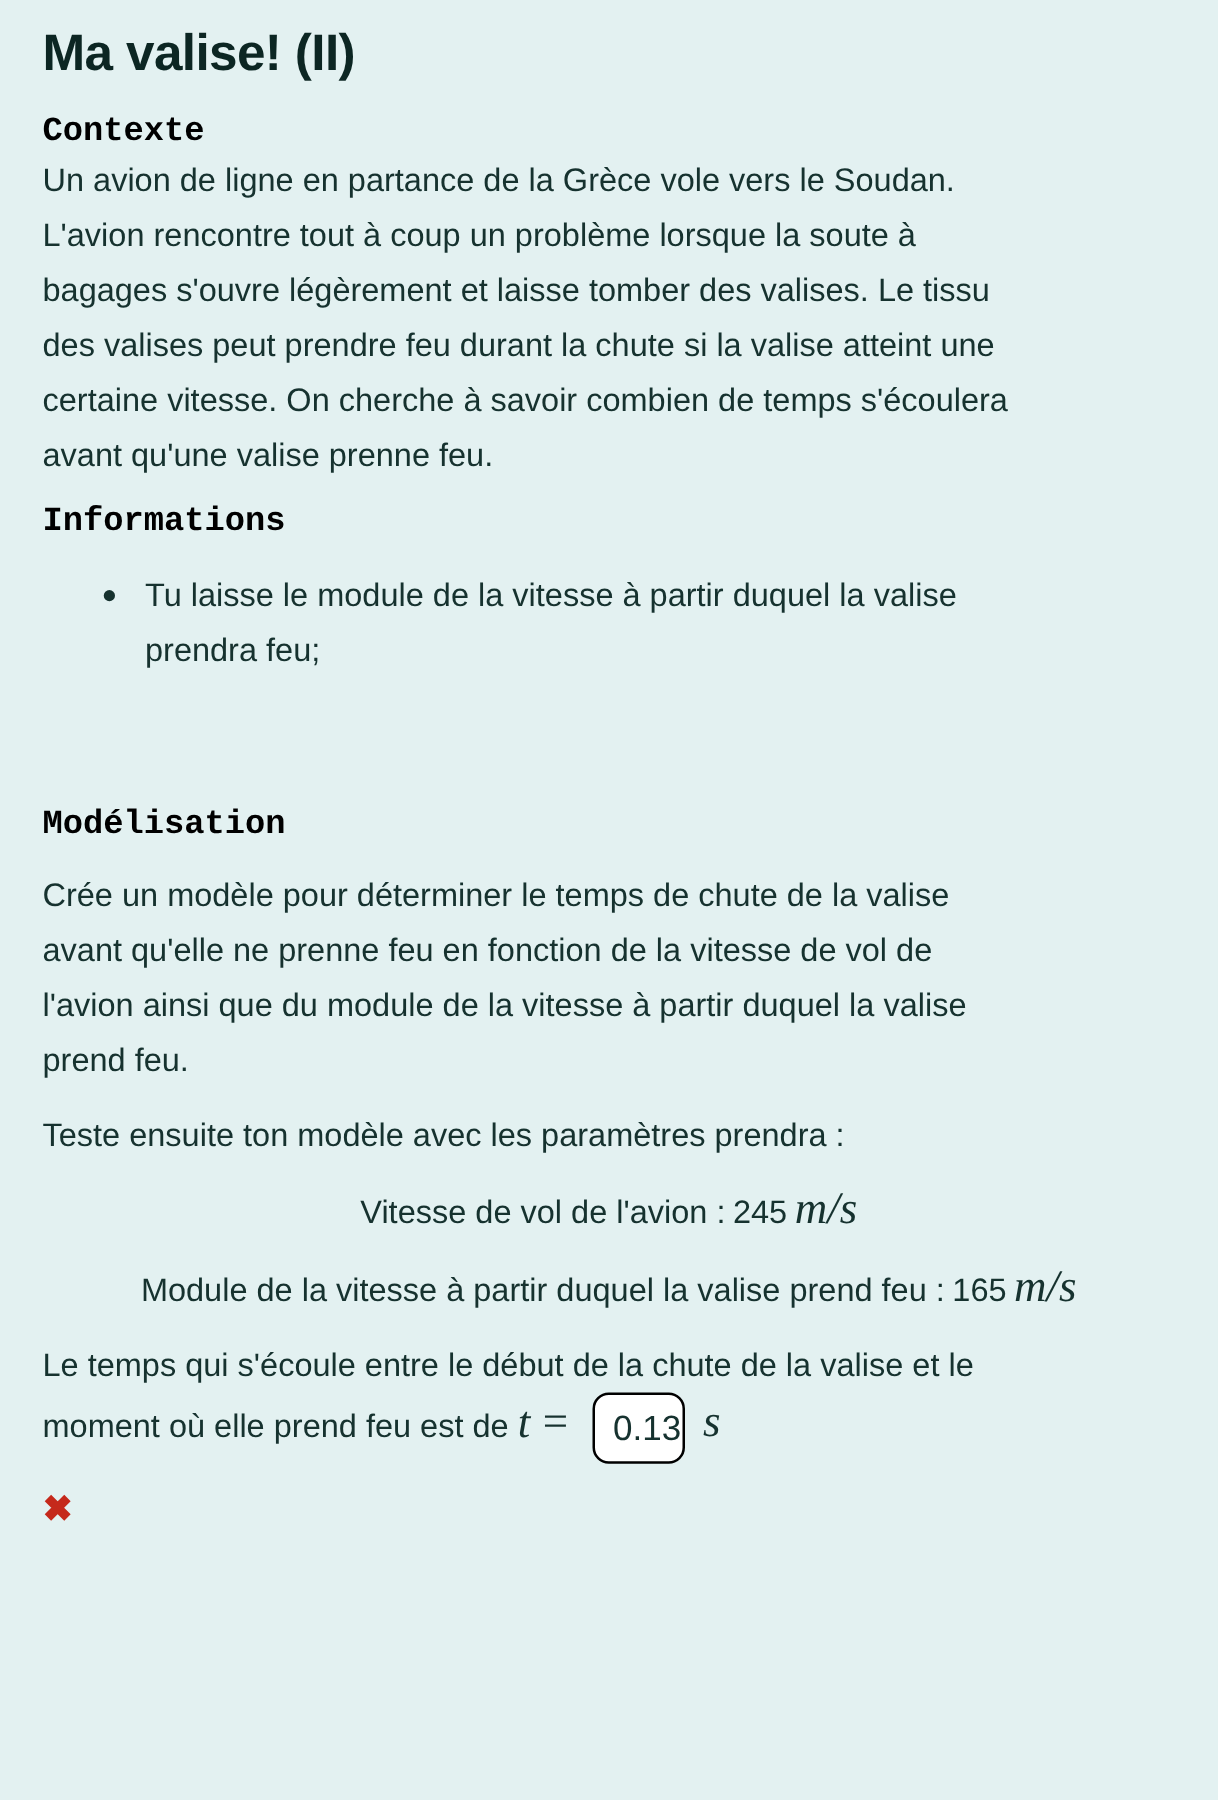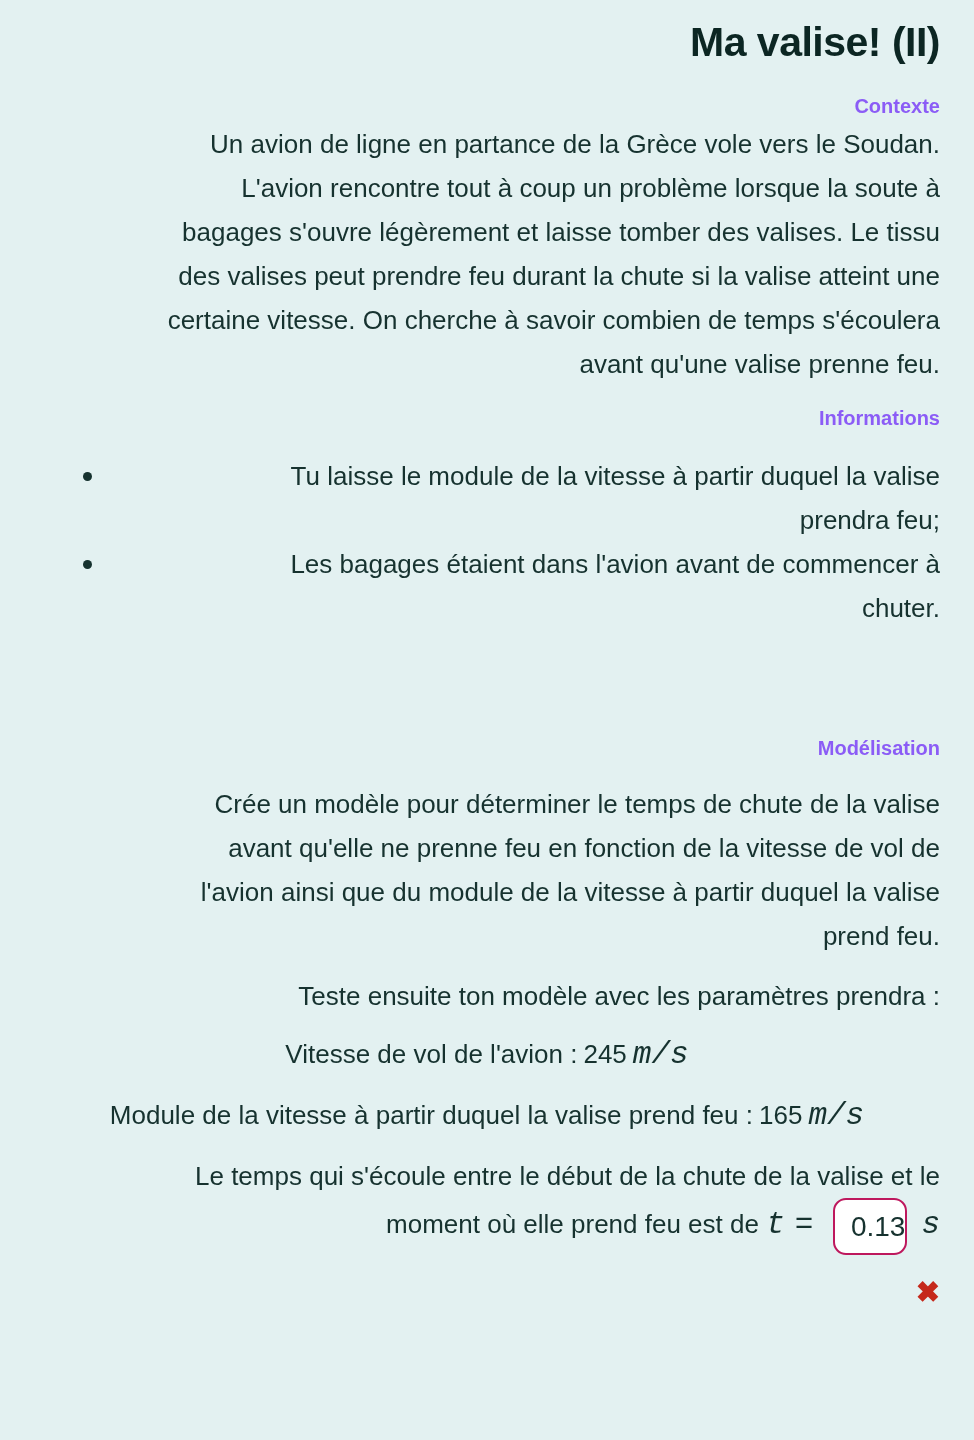--- a/index.html
+++ b/index.html
@@ -1,36 +1,37 @@
 <!DOCTYPE html>
 <html lang="fr"><head>
 <meta charset="utf-8">
 <style>
-  * { box-sizing: border-box; margin: 0; padding: 0; text-align: right; }
+  * { box-sizing: border-box; margin: 0; padding: 0; }
   html, body { background: #e3f1f1; }
   body {
     width: 974px;
     height: 1440px;
     overflow: hidden;
     padding: 18px 34px 0 34px;
     font-family: "Liberation Sans", sans-serif;
     color: #16322f;
   }
   h1 {
     font-size: 41px;
     font-weight: 700;
     letter-spacing: -0.5px;
     color: #0c2623;
     line-height: 48px;
   }
   .h2 {
-    font-size: 20px;
+    font-size: 27px;
     font-weight: 700;
-    color: #8b5cf6;
+    color: #000000;
     line-height: 32px;
+    font-family: Liberation Mono, monospace;
   }
   #contexte-h { margin-top: 24px; }
   .para {
     font-size: 26px;
     line-height: 44px;
     white-space: pre-line;
   }
   #contexte-p { }
   #informations-h { margin-top: 16px; }
   ul.info-list {
@@ -59,38 +60,38 @@
   #modelisation-p { margin-top: 18px; }
   #teste-p { margin-top: 16px; }
   .param-line {
     text-align: center;
     font-size: 26px;
     line-height: 48px;
     margin-top: 12px;
   }
   .mnum { margin-left: 6px; }
   .mvar, .meq, .munit {
-    font-family: Liberation Mono, monospace;
-    font-size: 31px;
+    font-family: Liberation Serif, serif;
+    font-size: 36px;
   }
   .mvar, .munit { font-style: italic; }
   .munit { margin-left: 6px; }
   .meq { margin: 0 10px; }
   #answer-p {
     margin-top: 14px;
     font-size: 26px;
     line-height: 44px;
   }
   #answer-p .answer-text { white-space: pre-line; }
   .answer-input {
     display: inline-block;
     width: 74px;
     height: 57px;
     background: #ffffff;
-    border: 2px solid #be185d;
+    border: 2px solid #000000;
     border-radius: 13px;
     font-family: "Liberation Sans", sans-serif;
     font-size: 28px;
     color: #16322f;
     padding: 0 0 0 14px;
     margin: 0 8px 0 10px;
     vertical-align: middle;
     outline: none;
     overflow: hidden;
   }
@@ -112,22 +113,20 @@
 L'avion rencontre tout à coup un problème lorsque la soute à
 bagages s'ouvre légèrement et laisse tomber des valises. Le tissu
 des valises peut prendre feu durant la chute si la valise atteint une
 certaine vitesse. On cherche à savoir combien de temps s'écoulera
 avant qu'une valise prenne feu.</p>
 
 <div class="h2" id="informations-h">Informations</div>
 <ul class="info-list">
   <li>Tu laisse le module de la vitesse à partir duquel la valise
 prendra feu;</li>
-  <li>Les bagages étaient dans l'avion avant de commencer à
-chuter.</li>
 </ul>
 
 <div class="h2" id="modelisation-h">Modélisation</div>
 <p class="para" id="modelisation-p">Crée un modèle pour déterminer le temps de chute de la valise
 avant qu'elle ne prenne feu en fonction de la vitesse de vol de
 l'avion ainsi que du module de la vitesse à partir duquel la valise
 prend feu.</p>
 
 <p class="para" id="teste-p">Teste ensuite ton modèle avec les paramètres prendra :</p>
 

